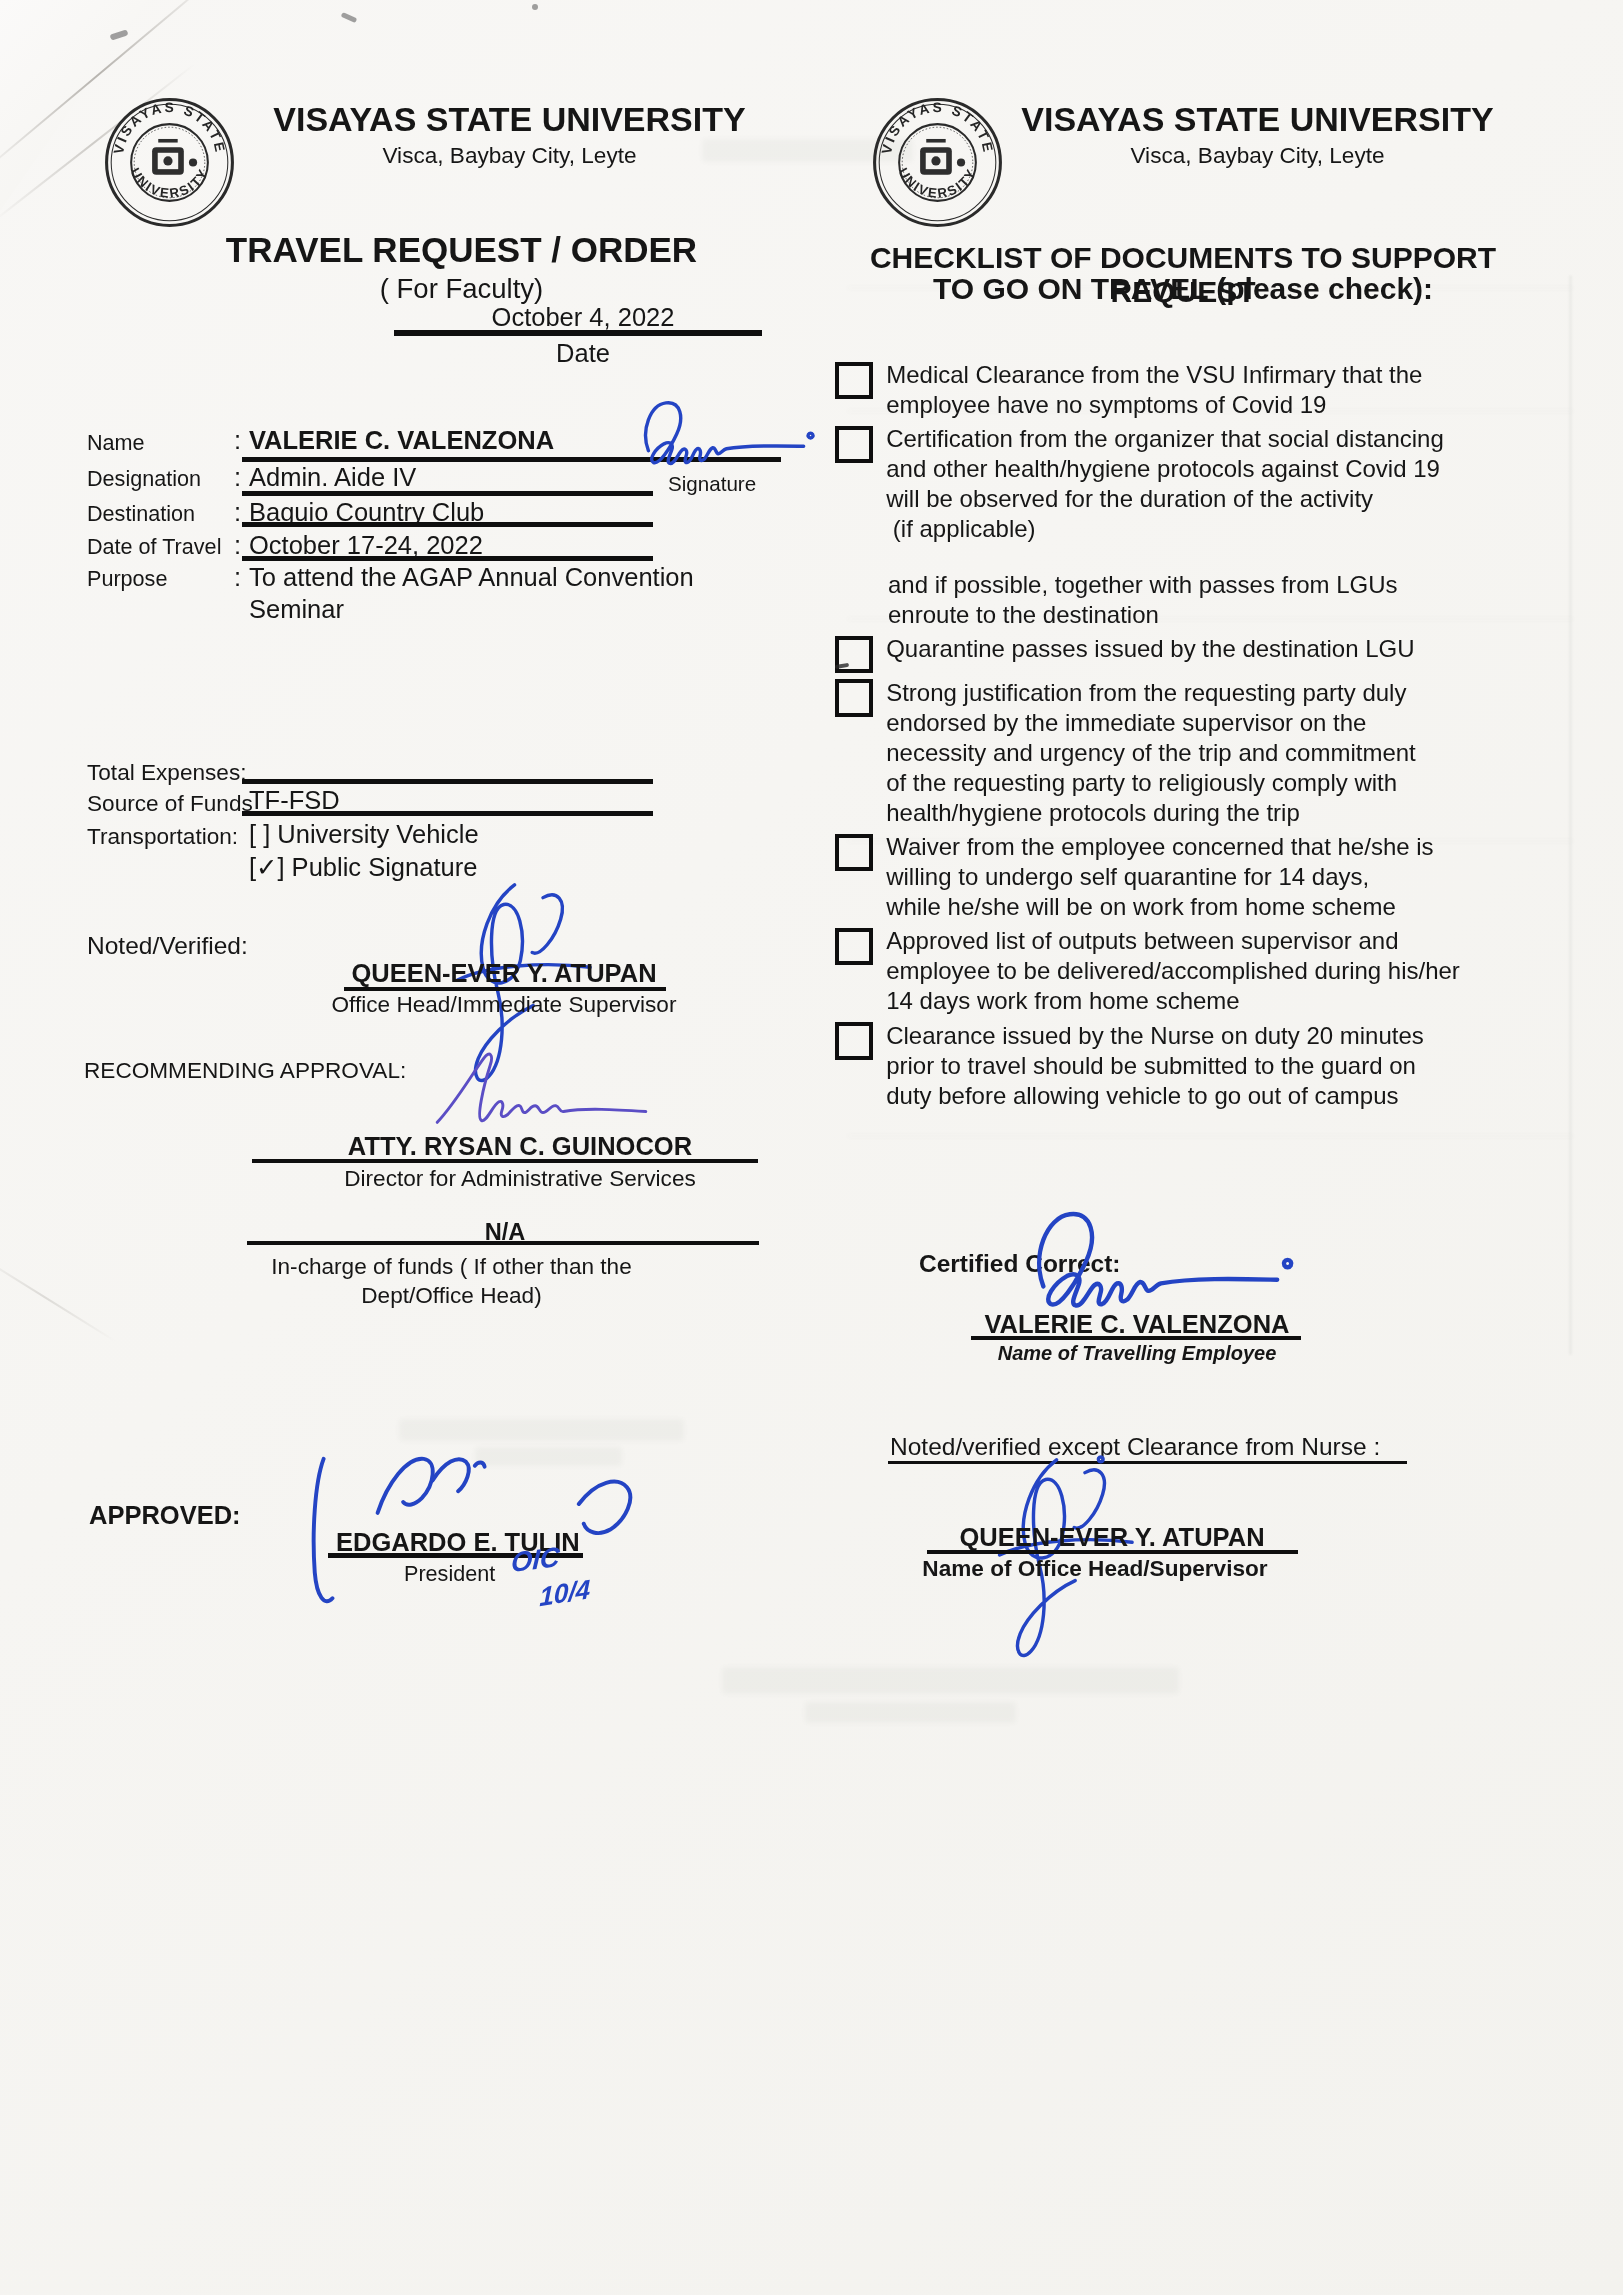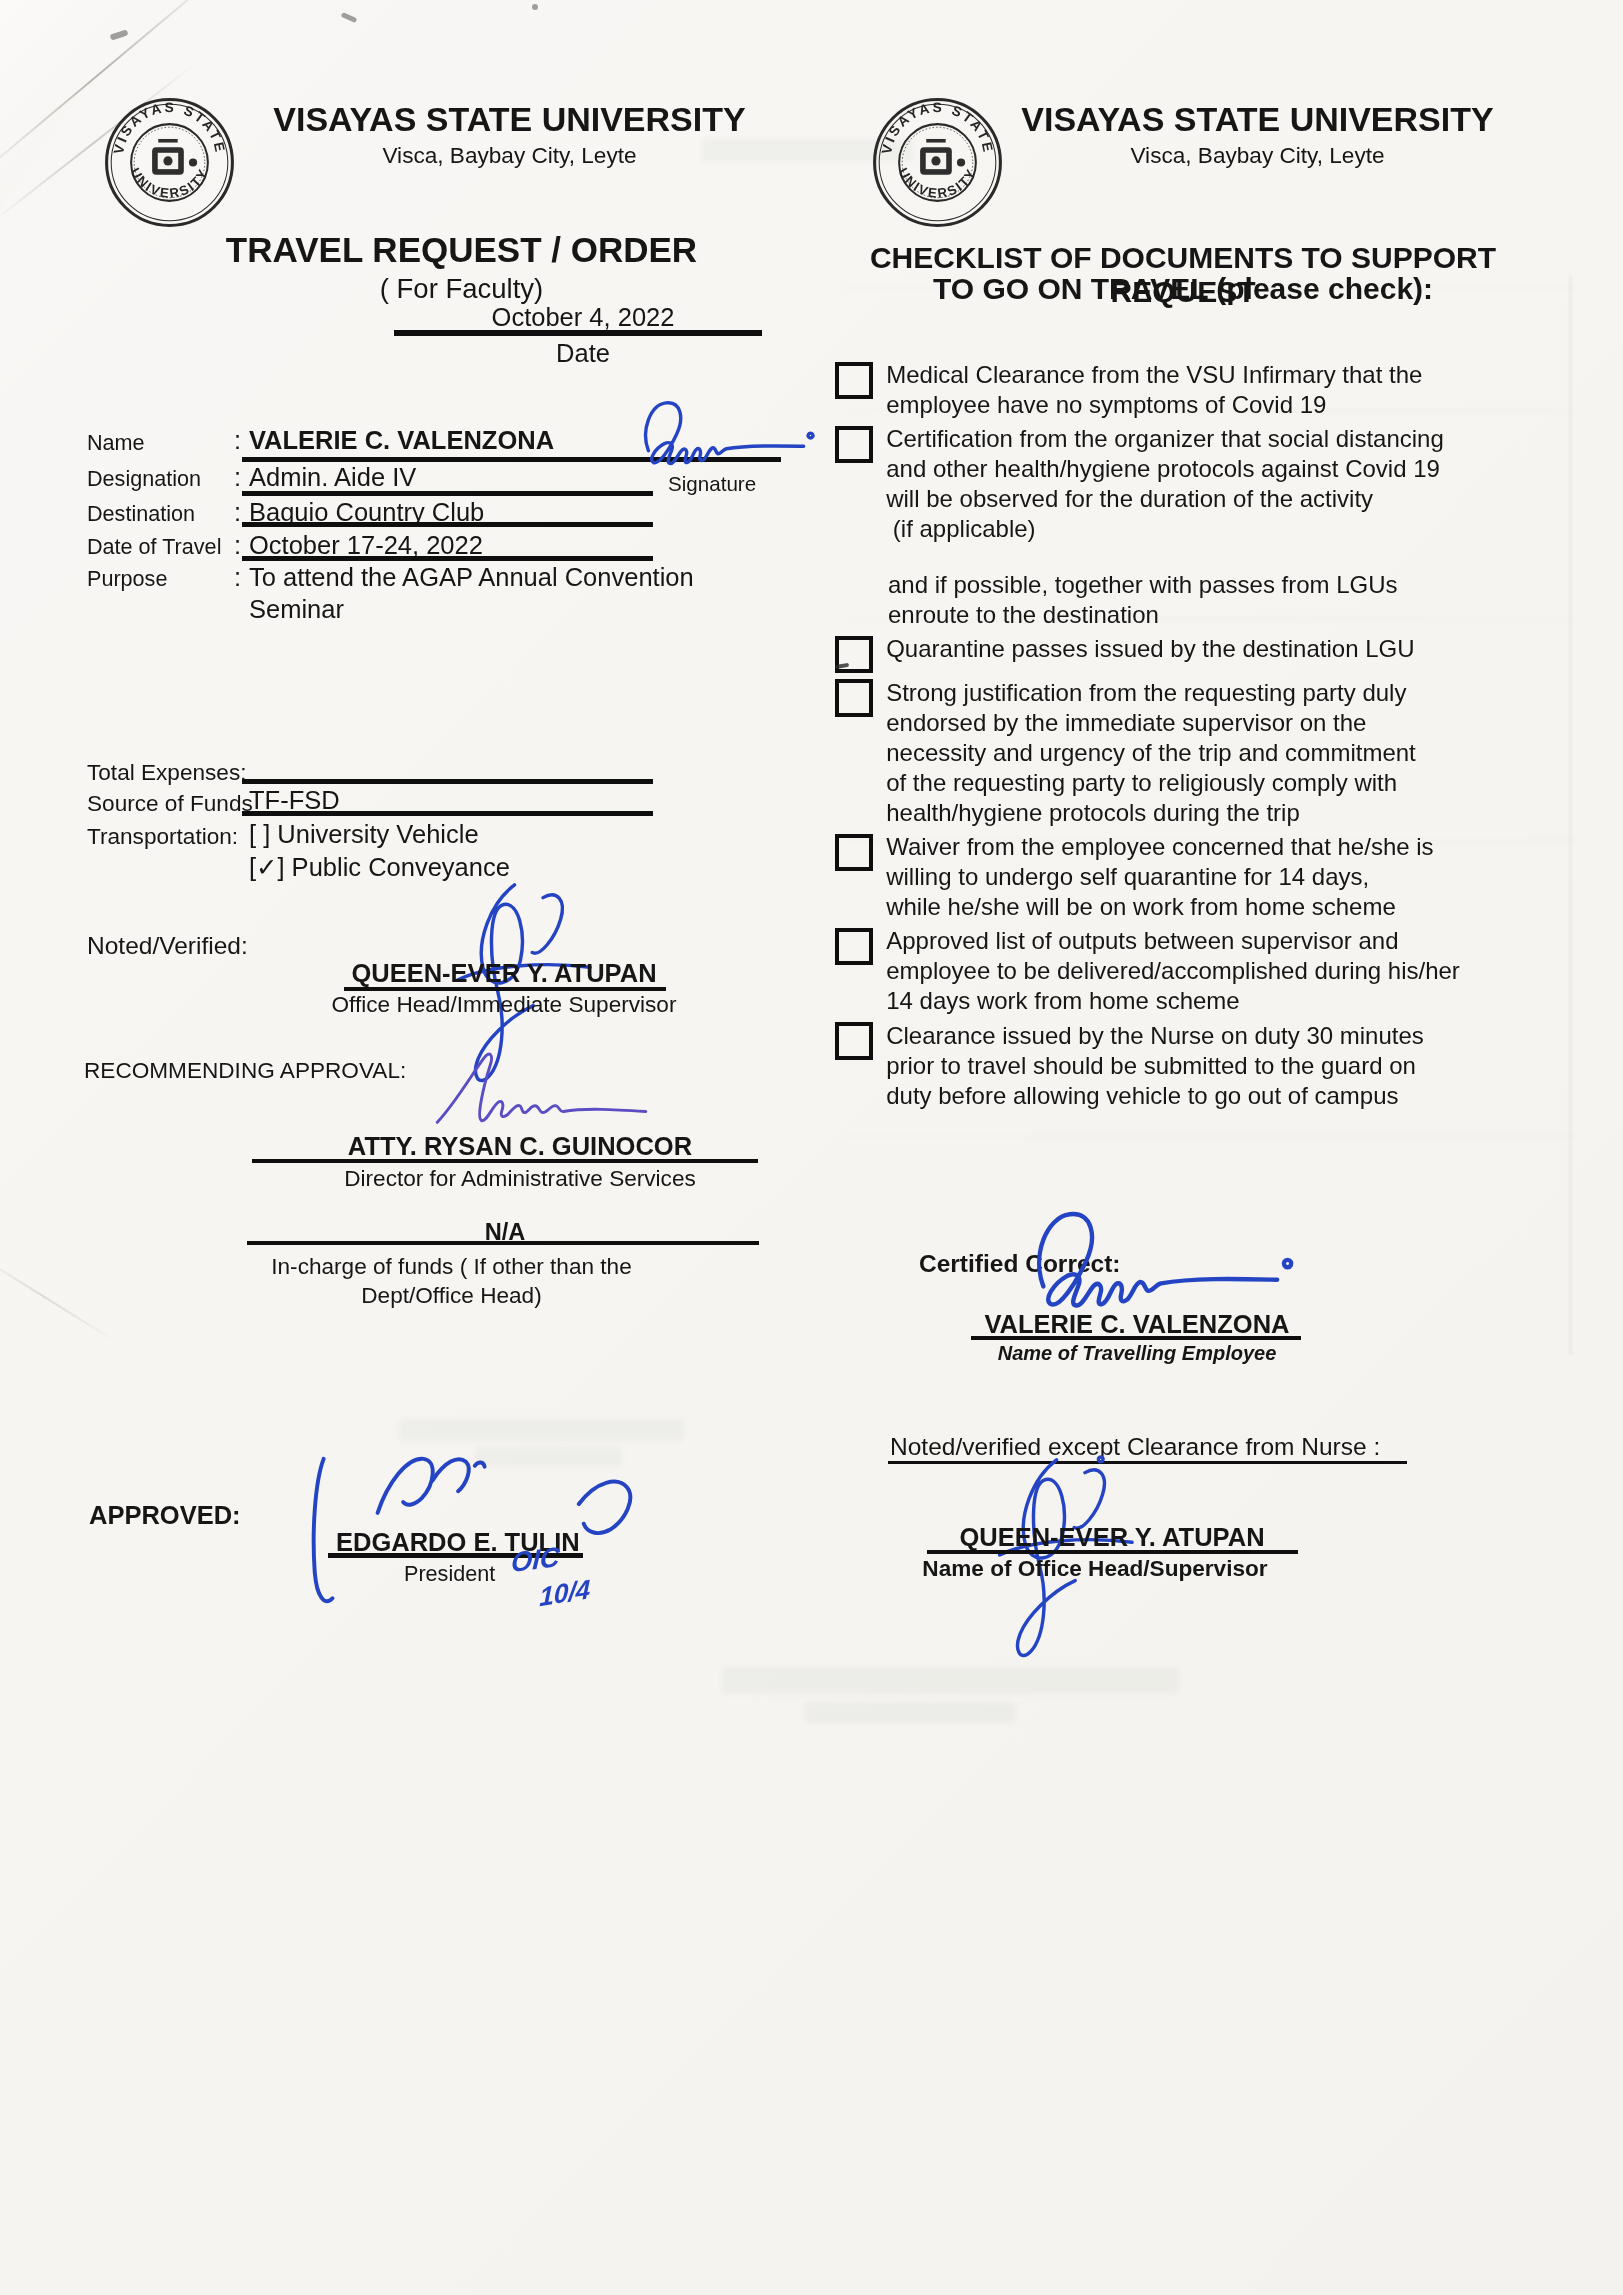--- a/index.html
+++ b/index.html
@@ -117,21 +117,21 @@
     </svg>
   </div>
 
   <div class="abs" style="left:87px;top:760px;font-size:22.6px;">Total Expenses:</div>
   <div class="rule" style="left:242px;top:779px;width:411px;height:4.9px;"></div>
   <div class="abs" style="left:87px;top:791px;font-size:22.6px;">Source of Funds</div>
   <div class="fldval" style="left:249px;top:786px;">TF-FSD</div>
   <div class="rule" style="left:242px;top:811px;width:411px;height:4.9px;"></div>
   <div class="abs" style="left:87px;top:824px;font-size:22.6px;">Transportation:</div>
   <div class="fldval" style="left:249px;top:820px;">[ ] University Vehicle</div>
-  <div class="fldval" style="left:249px;top:852px;">[✓] Public Conveyance</div>
+  <div class="fldval" style="left:249px;top:852px;">[✓] Public Signature</div>
 
   <div class="abs" style="left:87px;top:932px;font-size:24.5px;">Noted/Verified:</div>
   <div class="sig sigblue" style="left:432px;top:878px;">
     <svg width="167" height="211" viewBox="0 0 340 430" fill="none" stroke="currentColor" stroke-width="7" stroke-linecap="round" stroke-linejoin="round">
       <path d="M168 14 C 118 52 90 130 104 184 C 116 230 168 222 180 168 C 192 112 176 48 146 54 C 114 62 116 160 134 232 C 150 294 144 372 116 404 C 96 426 80 404 94 368 C 108 334 154 284 206 260"></path>
       <path d="M226 40 C 254 24 274 44 262 84 C 250 124 220 160 204 152"></path>
       <path d="M52 208 C 112 178 230 170 322 182"></path>
     </svg>
   </div>
   <div class="abs c b" style="left:283px;top:959px;width:442px;font-size:25.5px;">QUEEN-EVER Y. ATUPAN</div>
@@ -229,21 +229,21 @@
 while he/she will be on work from home scheme</div>
     </div>
     <div class="chk-item">
       <span class="chk-box"></span>
       <div class="chk-text">Approved list of outputs between supervisor and
 employee to be delivered/accomplished during his/her
 14 days work from home scheme</div>
     </div>
     <div class="chk-item">
       <span class="chk-box"></span>
-      <div class="chk-text">Clearance issued by the Nurse on duty 30 minutes
+      <div class="chk-text">Clearance issued by the Nurse on duty 20 minutes
 prior to travel should be submitted to the guard on
 duty before allowing vehicle to go out of campus</div>
     </div>
   </div>
   <div class="mark" style="left:835px;top:664px;width:13.7px;height:4.4px;transform:rotate(-10deg);background:rgba(40,40,40,.8);"></div>
 
   <div class="abs b" style="left:919px;top:1250px;font-size:24.5px;">Certified Correct:</div>
   <div class="sig sigblue" style="left:1021px;top:1204px;">
     <svg width="280" height="125" viewBox="0 0 380 170" fill="none" stroke="currentColor" stroke-width="6" stroke-linecap="round" stroke-linejoin="round">
       <path d="M30 112 C 14 70 34 18 66 14 C 96 10 104 44 88 78 C 74 108 52 142 40 136 C 30 130 44 108 62 98 C 74 92 82 98 78 110 C 74 122 66 136 74 138 C 84 140 92 116 100 110 C 106 106 110 112 108 120 C 106 128 102 138 110 136 C 120 132 122 112 130 108 C 136 106 138 114 136 122 C 134 130 136 136 144 130 C 152 122 154 108 162 106 C 168 106 168 116 172 118 C 178 120 182 110 190 108 C 235 100 300 102 348 103"></path>

